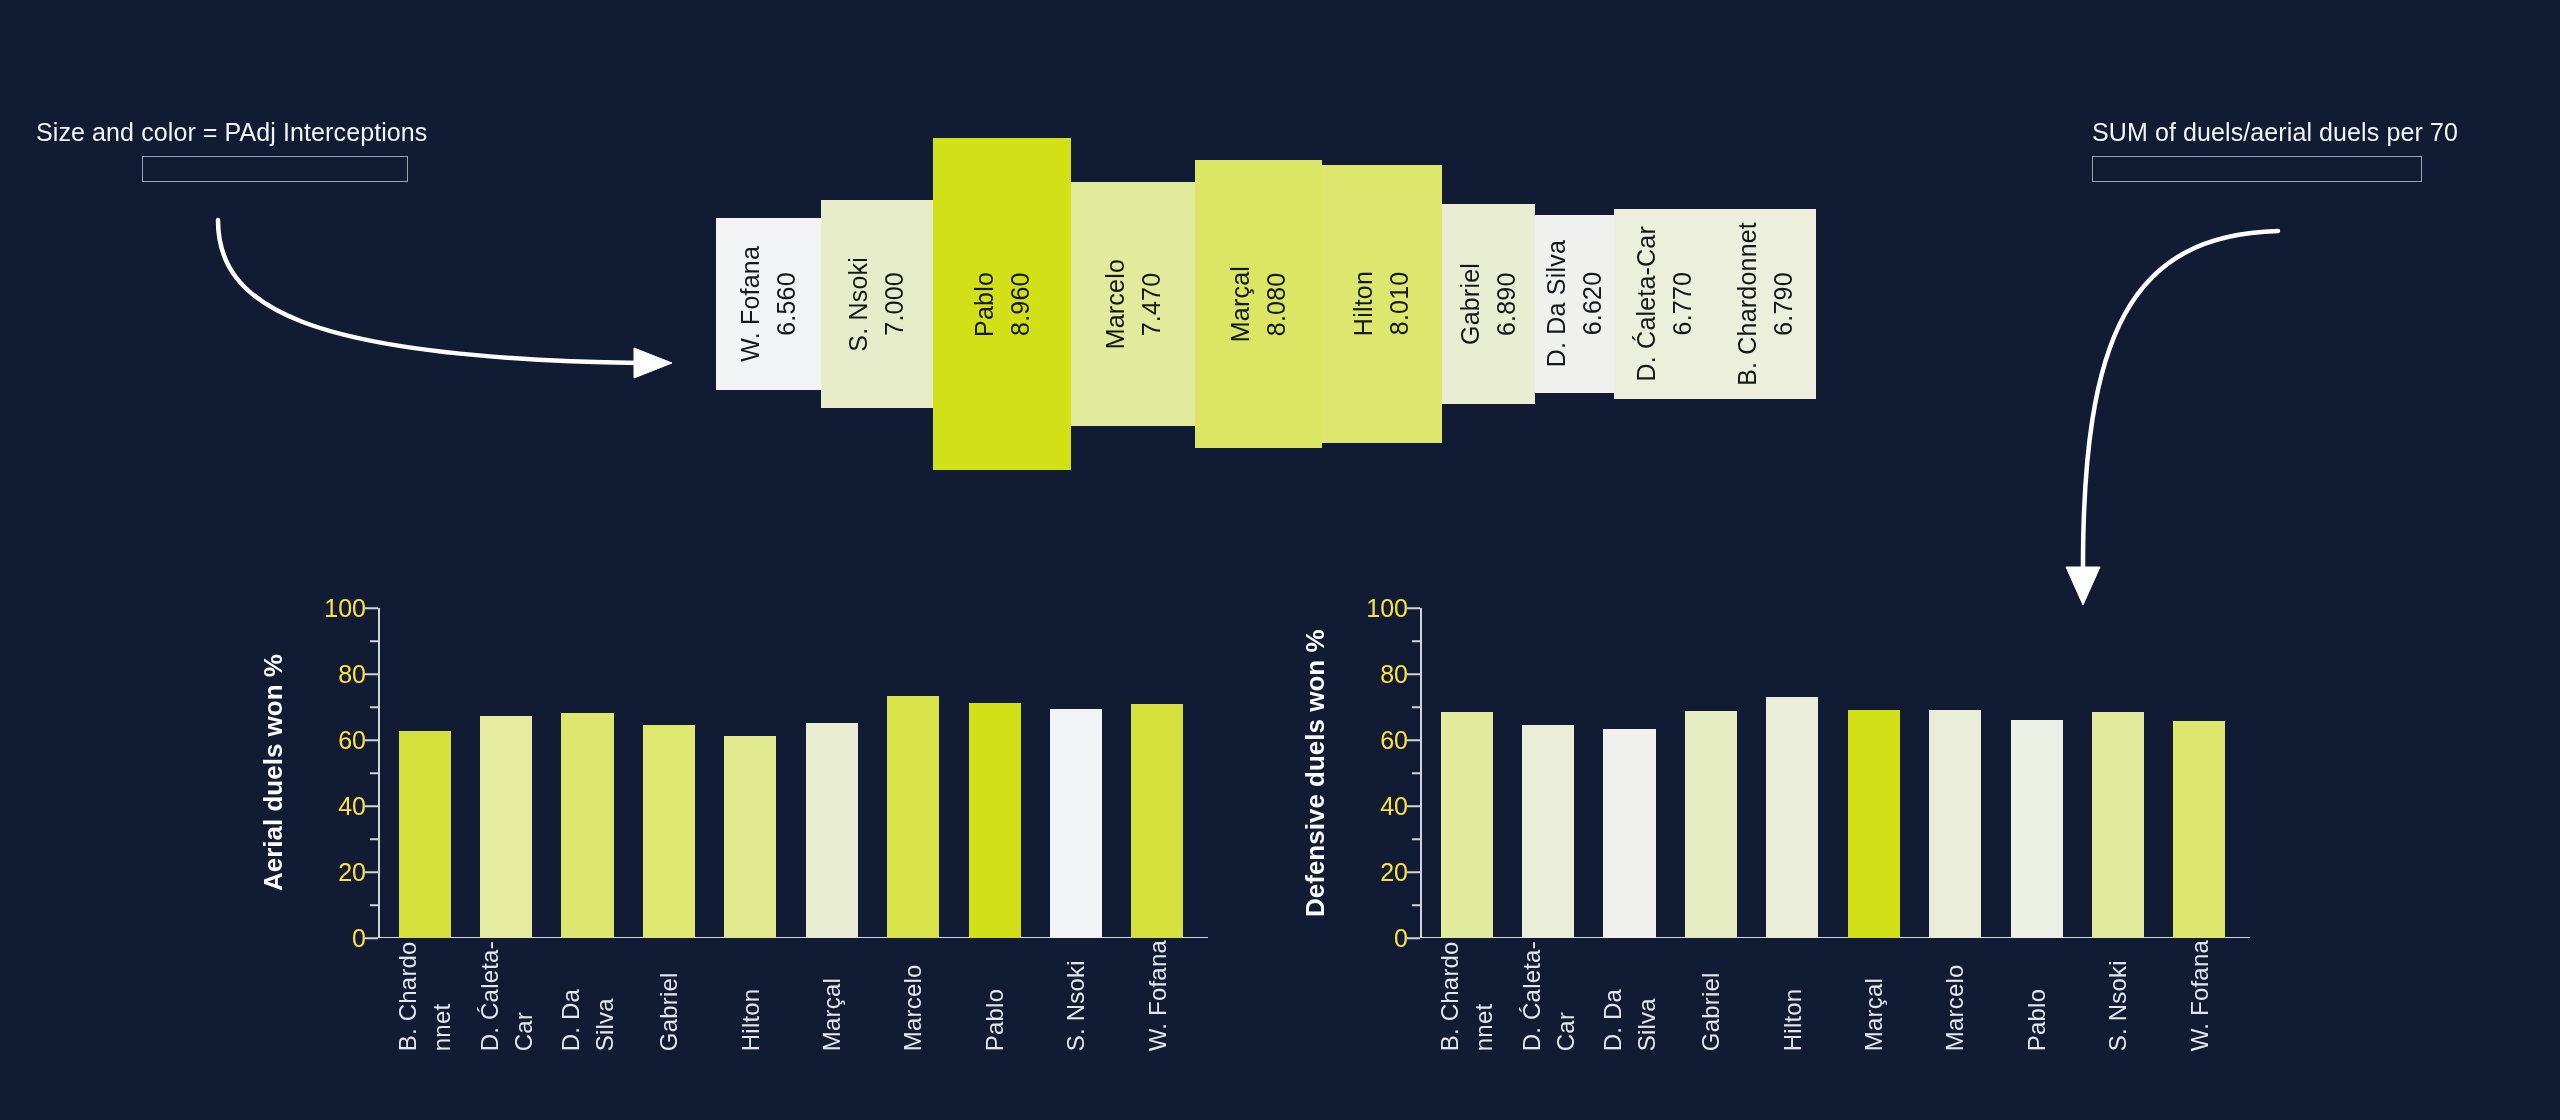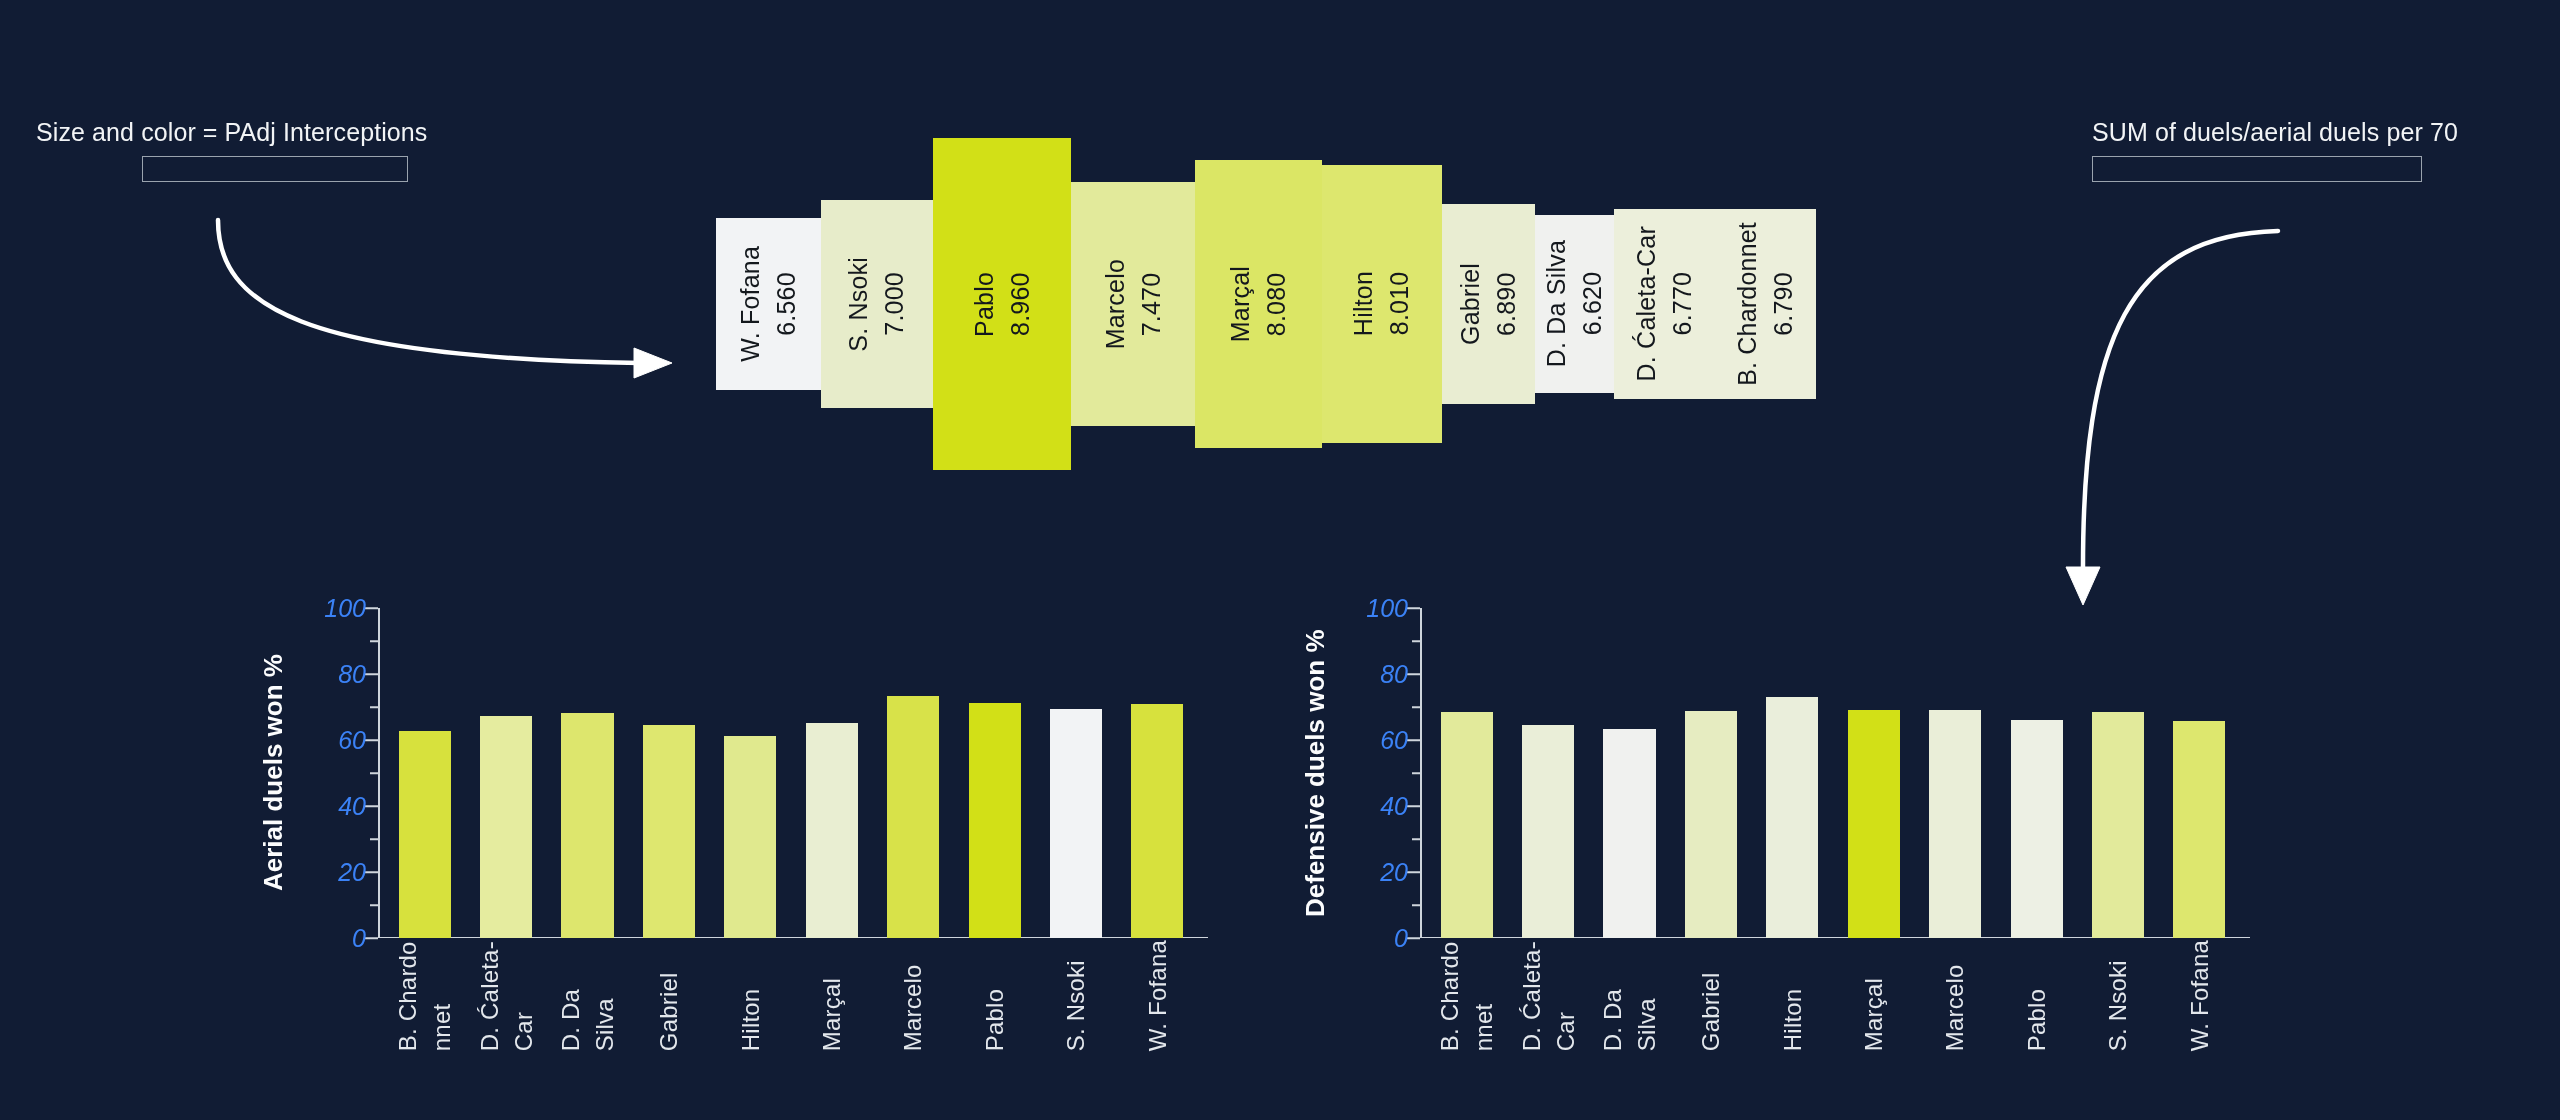--- a/index.html
+++ b/index.html
@@ -55,21 +55,21 @@
     position: absolute; left: 0; top: 0;
     writing-mode: vertical-rl; transform: rotate(180deg);
     color: #fbfcfd; font-size: 26px; font-weight: bold;
     height: 330px; display: flex; align-items: center; justify-content: center;
     white-space: nowrap;
   }
   .plot { position: absolute; left: 120px; top: 0; right: 0; height: 330px; }
   .ytick-label {
     position: absolute; right: 100%; margin-right: 12px;
     transform: translateY(-50%);
-    color: #3b82f6; font-size: 25px; white-space: nowrap; font-style: italic;
+    color: #fde047; font-size: 25px; white-space: nowrap;
   }
   .ytick-major, .ytick-minor {
     position: absolute; left: 0; height: 1.5px; background: #cfd5dc;
   }
   .ytick-major { width: 13px; transform: translate(-13px,-50%); }
   .ytick-minor { width: 8px;  transform: translate(-8px,-50%); }
   .yaxis-line {
     position: absolute; left: 0; top: 0; bottom: 0;
     width: 1.5px; background: #cfd5dc;
   }

